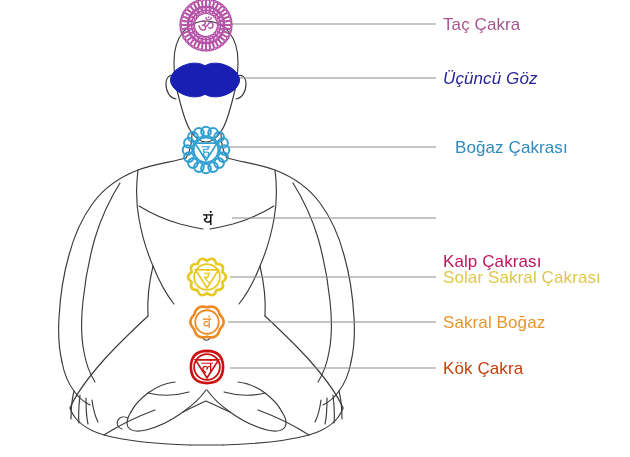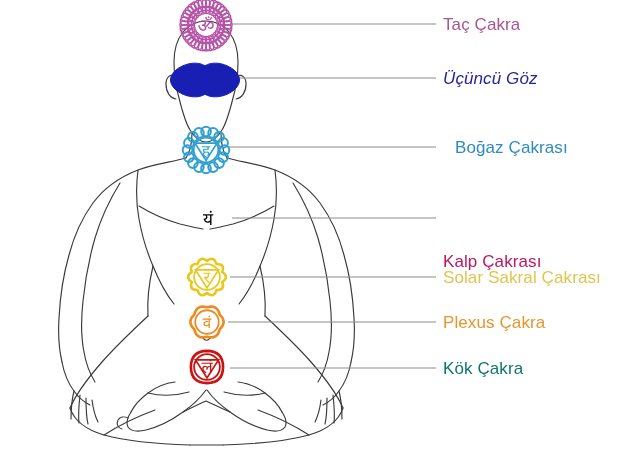--- a/index.html
+++ b/index.html
@@ -292,17 +292,17 @@
         <text x="0" y="6.44" text-anchor="middle" font-size="16.6" fill="#cc1111" font-family="&quot;DejaVu Sans&quot;, sans-serif">लं</text>
       </g>
     </svg>
 
   <div id="labels-layer">
       <div class="label" style="left: 443px; top: 16px; color: rgb(169, 86, 143);">Taç Çakra</div>
       <div class="label" style="left: 443px; top: 70px; color: rgb(38, 37, 155); font-style: italic;">Üçüncü Göz</div>
       <div class="label" style="left: 443px; top: 139px; color: rgb(46, 140, 192); margin-left: 12px;">Boğaz Çakrası</div>
       <div class="label" style="left: 443px; top: 210px; color: #be185d; margin-top: 43px;">Kalp Çakrası</div>
       <div class="label" style="left: 443px; top: 269px; color: rgb(224, 197, 78);">Solar Sakral Çakrası</div>
-      <div class="label" style="left: 443px; top: 314px; color: rgb(232, 149, 46);">Plexus Çakra</div>
-      <div class="label" style="left: 443px; top: 360px; color: #0f766e;">Kök Çakra</div>
+      <div class="label" style="left: 443px; top: 314px; color: rgb(232, 149, 46);">Sakral Boğaz</div>
+      <div class="label" style="left: 443px; top: 360px; color: #c2410c;">Kök Çakra</div>
     </div>
 
 </div>
 
 </body></html>

